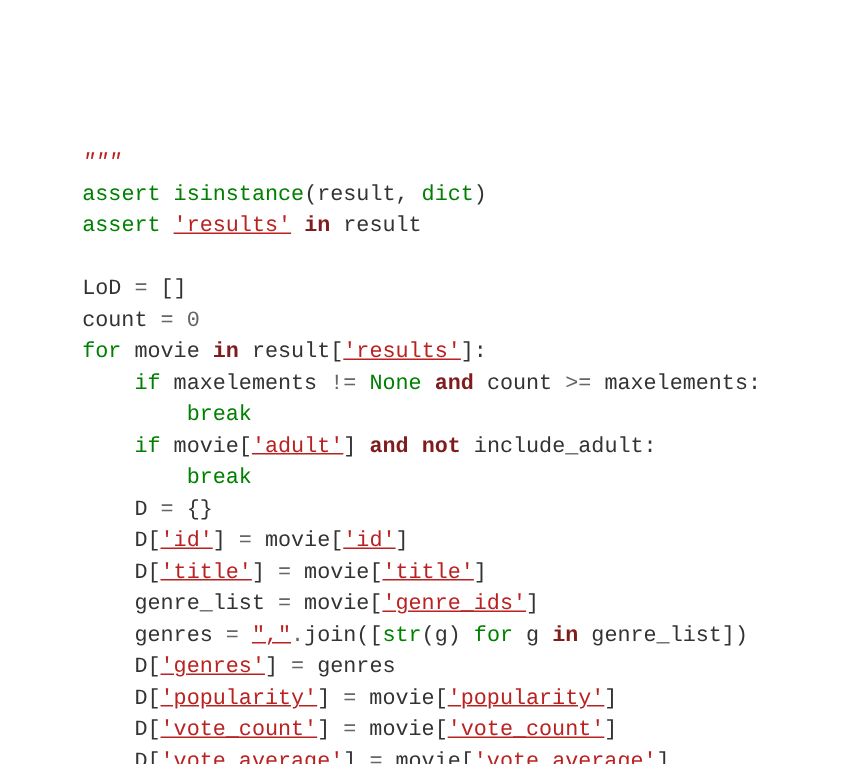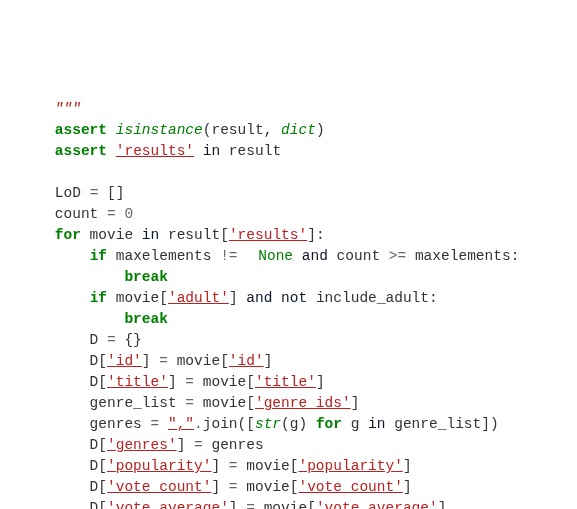--- a/index.html
+++ b/index.html
@@ -5,28 +5,28 @@
   body {
     margin: 0;
     padding: 15px 20px;
     background: #ffffff;
     font-family: "Courier New", Courier, monospace;
     font-size: 14.5px;
     line-height: 1.45;
     color: #333333;
     white-space: pre;
   }
-  .kw   { color: #008000; font-weight: bold; text-align: center; }   
-  .bi   { color: #008000; font-style: italic; }                      
+  .kw   { color: #008000; font-weight: normal; text-align: center; }   
+  .bi   { color: #008000; }                      
   .nm   { color: #333333; }                      
   .op   { color: #666666; }                      
   .str  { color: #BA2121; text-decoration: underline; }                      
   .strf { color: #BA2121; font-style: italic; }  
-  .ow   { color: #0f172a; font-weight: normal; }   
-  .nb   { color: #008000; margin-left: 12px; }                      
+  .ow   { color: #7f1d1d; font-weight: bold; }   
+  .nb   { color: #008000; }                      
   .num  { color: #666666; }                      
 </style>
 </head>
 <body>
 
 
 
 <div id="code-block"><div><span class="nm">    </span><span class="strf">"""</span></div><div><span class="nm">    </span><span class="kw">assert</span><span class="nm"> </span><span class="bi">isinstance</span><span class="nm">(result, </span><span class="bi">dict</span><span class="nm">)</span></div><div><span class="nm">    </span><span class="kw">assert</span><span class="nm"> </span><span class="str">'results'</span><span class="nm"> </span><span class="ow">in</span><span class="nm"> result</span></div><div>&nbsp;</div><div><span class="nm">    LoD </span><span class="op">=</span><span class="nm"> []</span></div><div><span class="nm">    count </span><span class="op">=</span><span class="nm"> </span><span class="num">0</span></div><div><span class="nm">    </span><span class="kw">for</span><span class="nm"> movie </span><span class="ow">in</span><span class="nm"> result[</span><span class="str">'results'</span><span class="nm">]:</span></div><div><span class="nm">        </span><span class="kw">if</span><span class="nm"> maxelements </span><span class="op">!=</span><span class="nm"> </span><span class="nb">None</span><span class="nm"> </span><span class="ow">and</span><span class="nm"> count </span><span class="op">&gt;=</span><span class="nm"> maxelements:</span></div><div><span class="nm">            </span><span class="kw">break</span></div><div><span class="nm">        </span><span class="kw">if</span><span class="nm"> movie[</span><span class="str">'adult'</span><span class="nm">] </span><span class="ow">and</span><span class="nm"> </span><span class="ow">not</span><span class="nm"> include_adult:</span></div><div><span class="nm">            </span><span class="kw">break</span></div><div><span class="nm">        D </span><span class="op">=</span><span class="nm"> {}</span></div><div><span class="nm">        D[</span><span class="str">'id'</span><span class="nm">] </span><span class="op">=</span><span class="nm"> movie[</span><span class="str">'id'</span><span class="nm">]</span></div><div><span class="nm">        D[</span><span class="str">'title'</span><span class="nm">] </span><span class="op">=</span><span class="nm"> movie[</span><span class="str">'title'</span><span class="nm">]</span></div><div><span class="nm">        genre_list </span><span class="op">=</span><span class="nm"> movie[</span><span class="str">'genre_ids'</span><span class="nm">]</span></div><div><span class="nm">        genres </span><span class="op">=</span><span class="nm"> </span><span class="str">","</span><span class="op">.</span><span class="nm">join([</span><span class="bi">str</span><span class="nm">(g) </span><span class="kw">for</span><span class="nm"> g </span><span class="ow">in</span><span class="nm"> genre_list])</span></div><div><span class="nm">        D[</span><span class="str">'genres'</span><span class="nm">] </span><span class="op">=</span><span class="nm"> genres</span></div><div><span class="nm">        D[</span><span class="str">'popularity'</span><span class="nm">] </span><span class="op">=</span><span class="nm"> movie[</span><span class="str">'popularity'</span><span class="nm">]</span></div><div><span class="nm">        D[</span><span class="str">'vote_count'</span><span class="nm">] </span><span class="op">=</span><span class="nm"> movie[</span><span class="str">'vote_count'</span><span class="nm">]</span></div><div><span class="nm">        D[</span><span class="str">'vote_average'</span><span class="nm">] </span><span class="op">=</span><span class="nm"> movie[</span><span class="str">'vote_average'</span><span class="nm">]</span></div></div>
 
 

